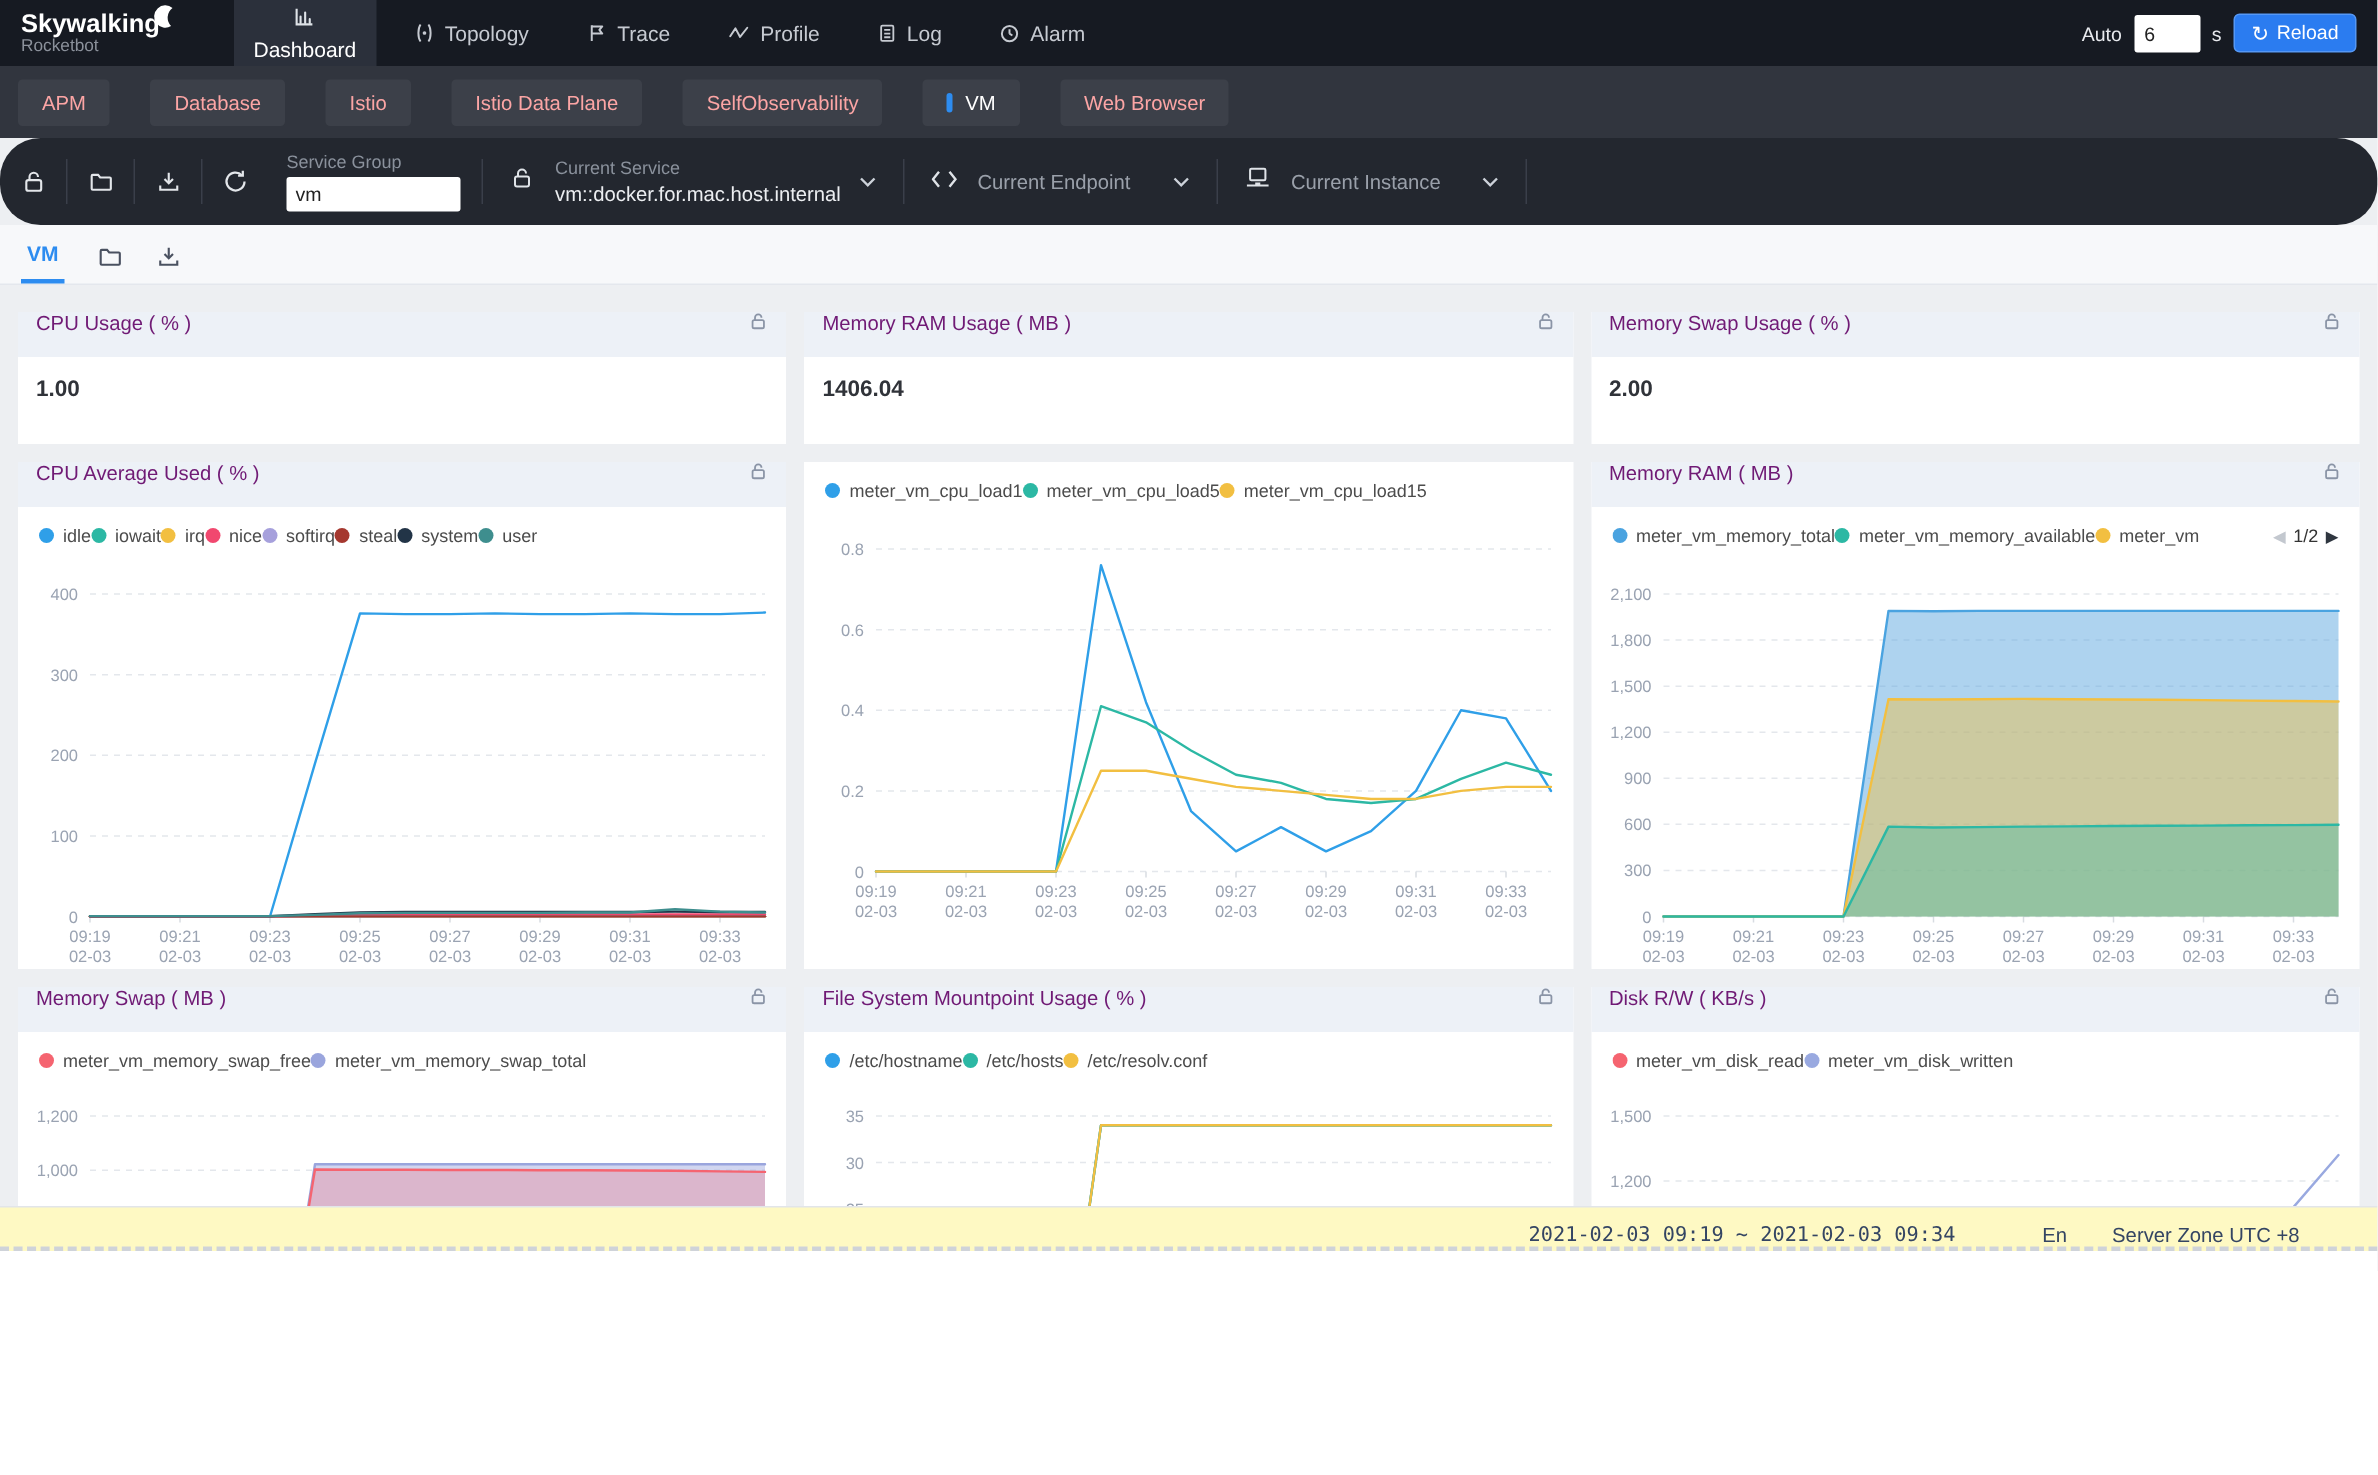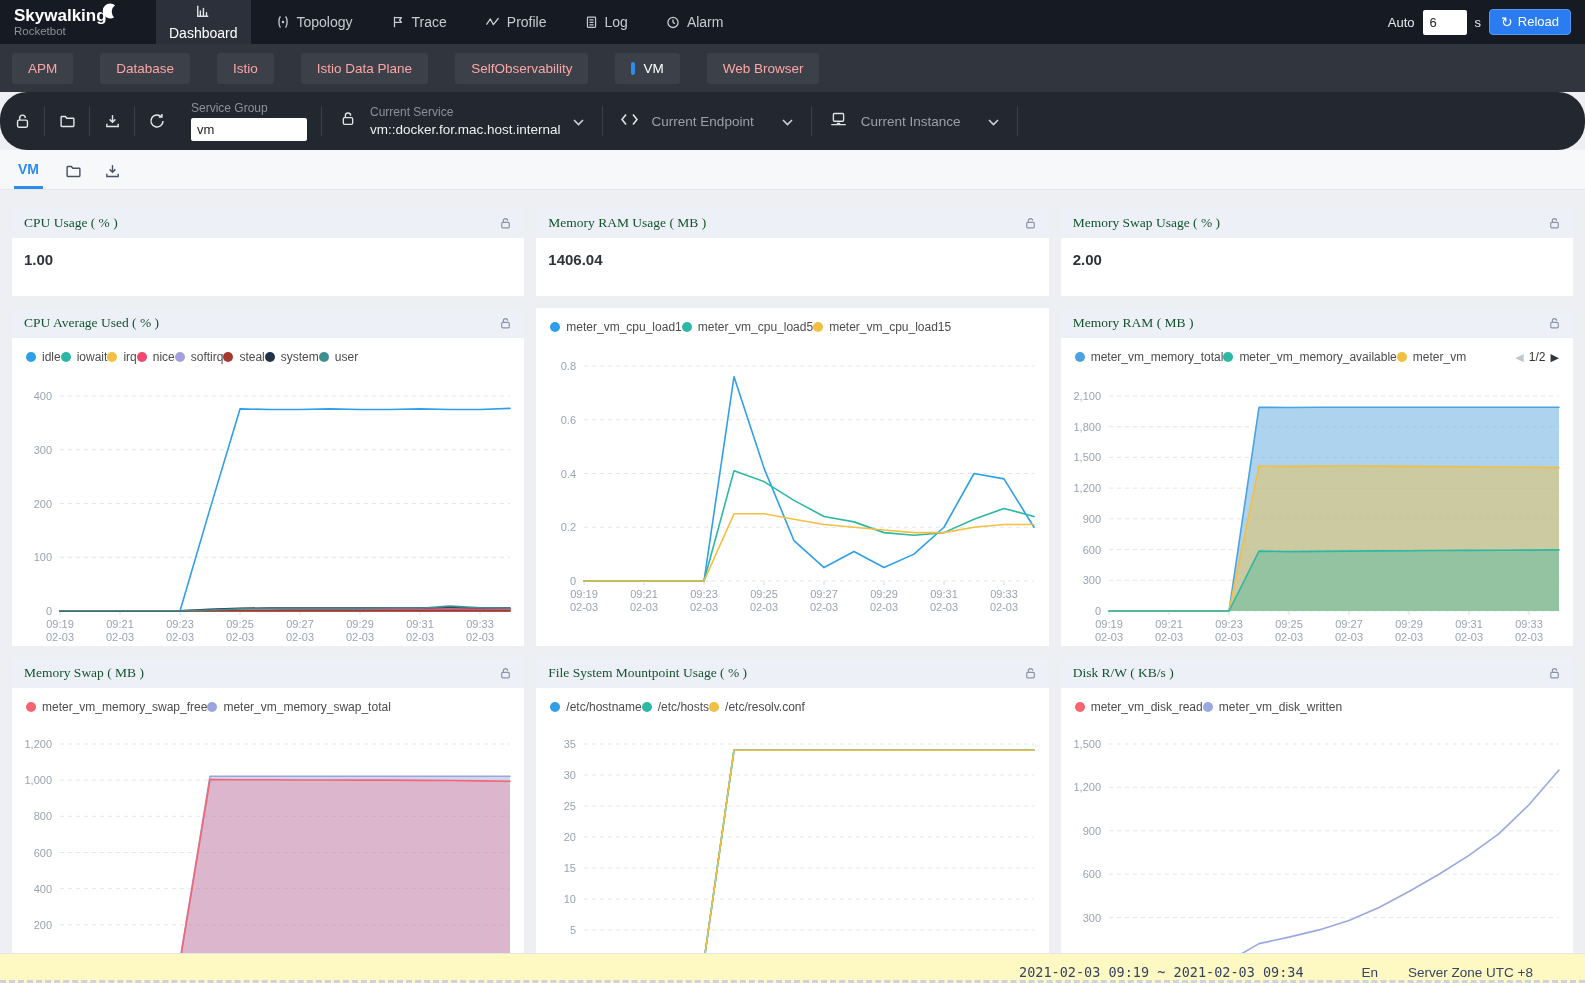--- a/index.html
+++ b/index.html
@@ -1,17 +1,17 @@
 <!DOCTYPE html>
 <html><head>
 <meta charset="utf-8">
 <style>
   * { margin:0; padding:0; box-sizing:border-box; }
   html,body { width:1585px; height:983px; overflow:hidden; font-family:"Liberation Sans", sans-serif; }
-  .page { position:relative; width:1585px; height:983px; background:#edeff2; }
+  .page { position:relative; width:1585px; height:834px; background:#edeff2; }
 
   
   .nav { position:absolute; top:0; left:0; right:0; height:44px; background:#161a22; display:flex; align-items:center; }
   .logo { margin-left:14px; width:120px; line-height:1; position:relative; }
   .logo-title { color:#fff; font-size:17px; font-weight:bold; letter-spacing:0; }
   .logo-sub { color:#8b919b; font-size:11.5px; margin-top:2px; }
   .moon { position:absolute; left:88px; top:-4px; }
   .nav-menu { display:flex; align-items:center; margin-left:22px; gap:12px; }
   .nav-item { display:flex; align-items:center; gap:7px; color:#c6cad1; font-size:14px; padding:8px 13px; border-radius:4px; cursor:pointer; }
   .nav-item.active { background:#2b303b; color:#fff;flex-direction:column; }
@@ -45,21 +45,21 @@
 
   
   .vmrow { position:absolute; top:150px; left:0; right:0; height:40px; background:#f7f8fa; border-bottom:1px solid #e4e7ed; display:flex; align-items:flex-end; padding-left:14px; }
   .vm-tab { color:#2d8cf0; font-size:14px; font-weight:bold; padding:0 4px 9px; border-bottom:3px solid #2d8cf0; cursor:pointer; }
   .vm-ico { color:#4a5160; margin-left:22px; padding-bottom:9px; cursor:pointer; display:flex; }
 
   
   .content { position:absolute; top:191px; left:0; right:0; bottom:0; background:#edeff2; padding:17px 12px 0; overflow:hidden; }
   .row { display:flex; gap:12px; margin-bottom:12px; }
   .card { flex:1; background:#fff; min-width:0; }
-  .card-header { height:30px; background:#edf1f7; display:flex; align-items:center; padding:0 12px; color:#14532d; font-size:13.5px;font-family:Liberation Serif, serif; }
+  .card-header { height:30px; background:#edf1f7; display:flex; padding:0 12px; color:#701a75; font-size:13.5px; }
   .lock-slot { margin-left:auto; color:#8a94a6; display:flex; }
   .metric-value { padding:13px 12px; font-size:15px; font-weight:bold; color:#303339; }
   .metric-card { height:88px; }
 
   .legend-row { display:flex; align-items:center; padding:10px 14px 0 14px; height:28px; }
   .legend-items { display:flex; overflow:hidden; white-space:nowrap; flex:1; min-width:0; }
   .legend-item { display:inline-flex; align-items:center; gap:6px; font-size:12px; color:#4c4c4c; flex:none; cursor:pointer; }
   .legend-dot { width:10px; height:10px; border-radius:50%; flex:none; }
   .legend-pager { display:flex; align-items:center; gap:5px; font-size:12px; color:#333; flex:none; margin-left:4px; }
   .pg-left { color:#c3c8cf; font-size:11px; cursor:pointer; }

